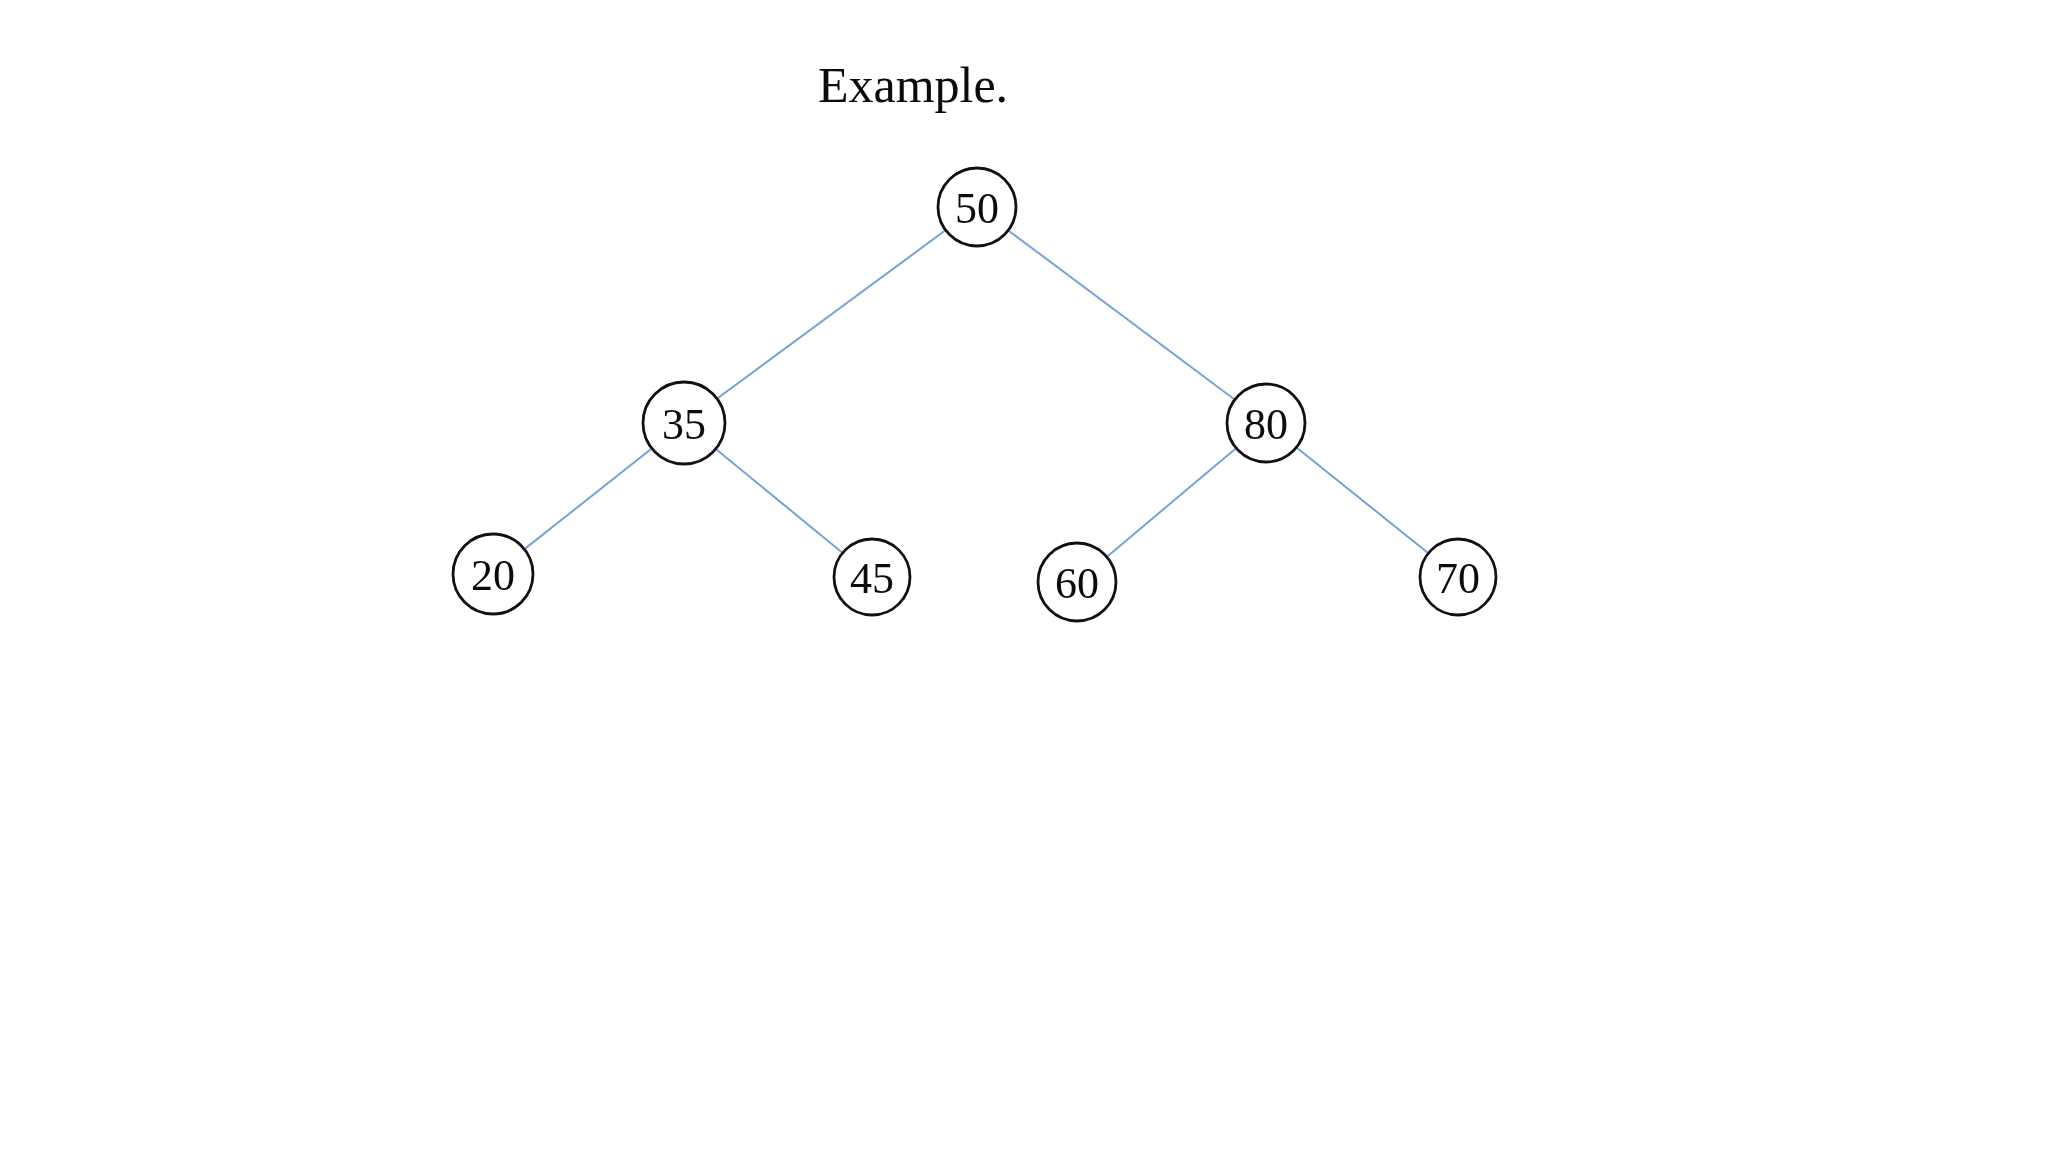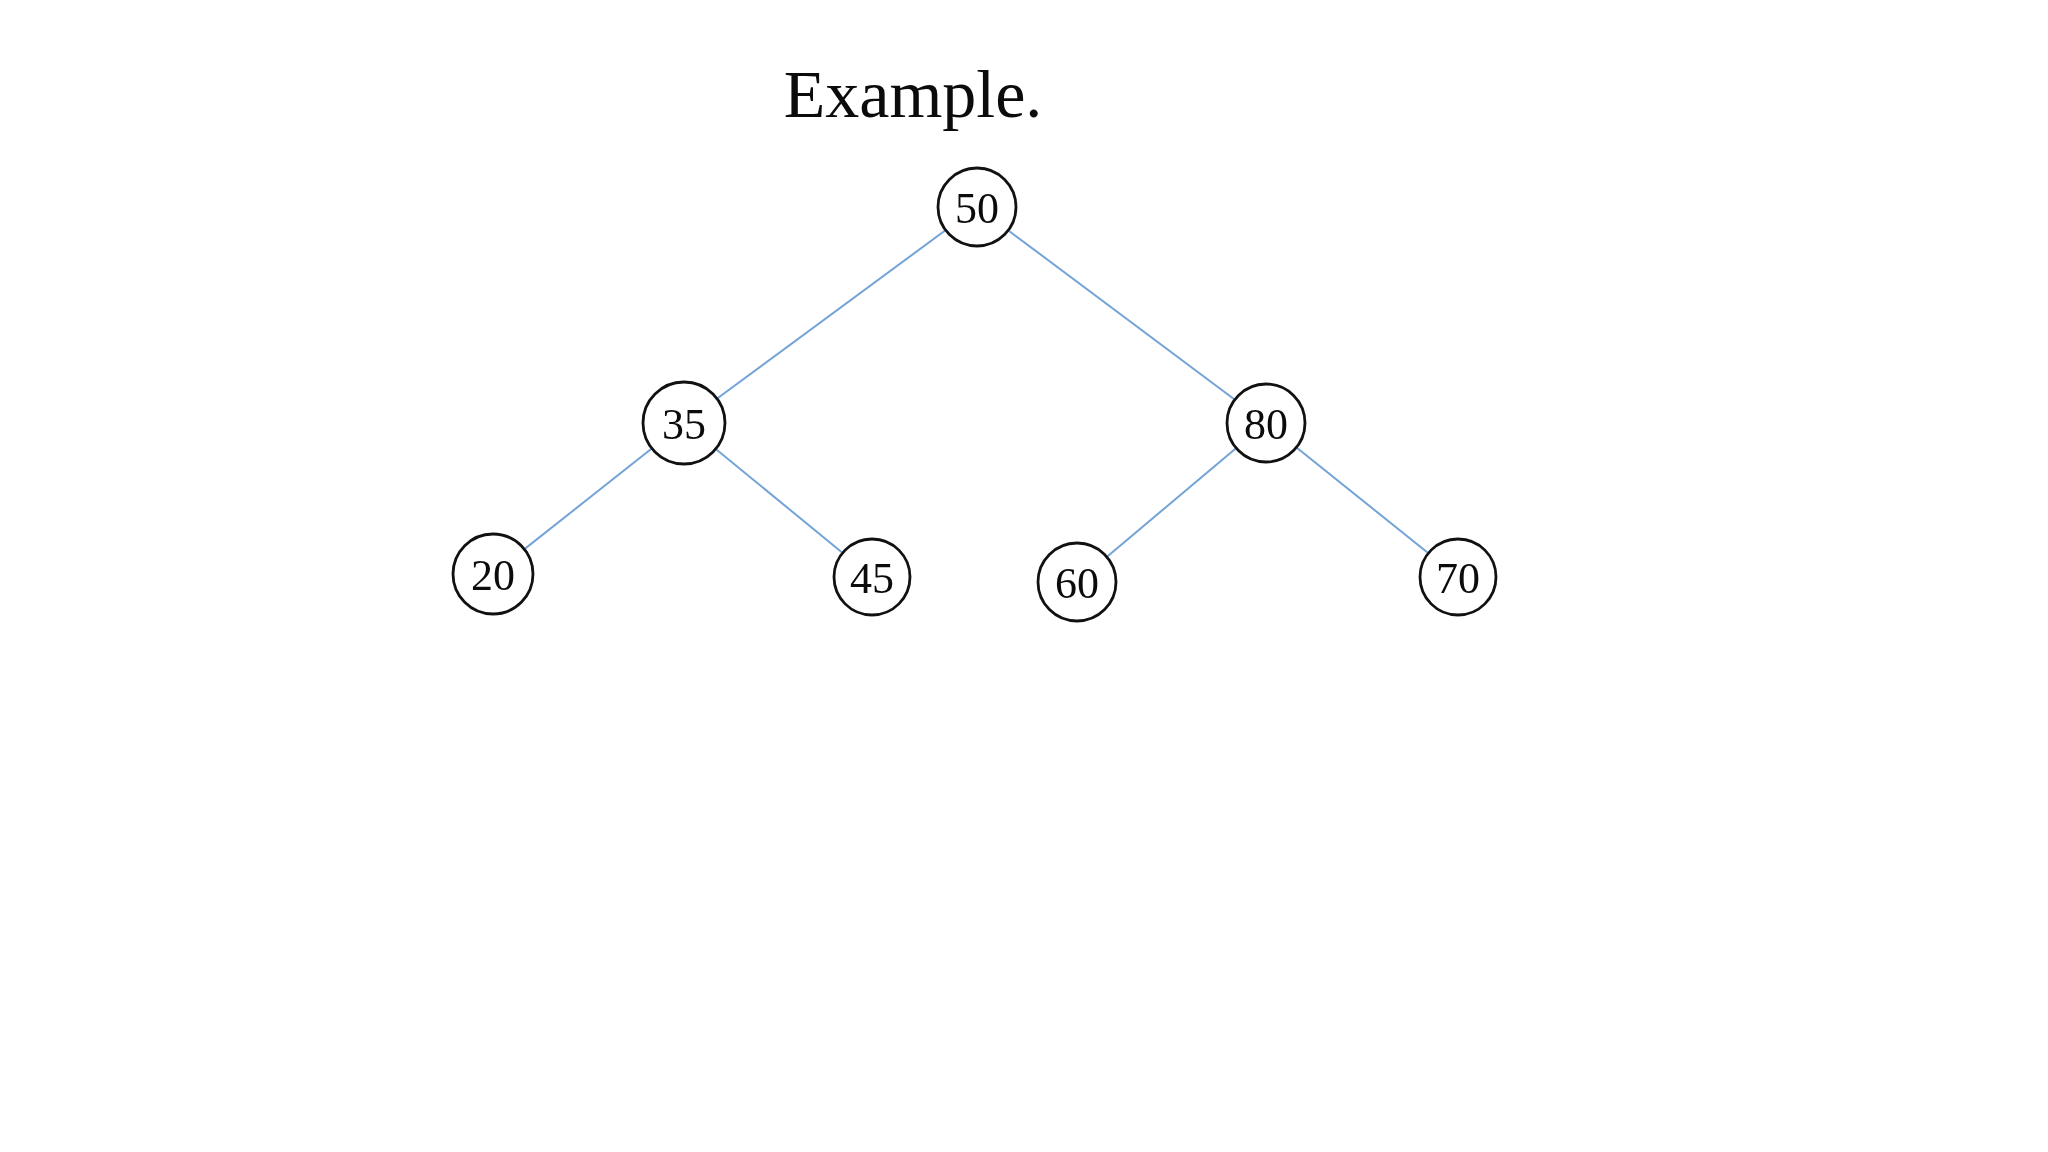--- a/index.html
+++ b/index.html
@@ -13,21 +13,21 @@
     height: 1152px;
     background: #ffffff;
     overflow: hidden;
     font-family: "Liberation Serif", "DejaVu Serif", serif;
   }
   .slide-title {
     position: absolute;
     top: 60px;
     left: 913px;
     transform: translateX(-50%);
-    font-size: 68px;
+    font-size: 50px;
     line-height: 1.0;
     color: #0b0b0b;
     white-space: nowrap;
     font-family: "Liberation Serif", "DejaVu Serif", serif;
   }
   .tree-svg {
     position: absolute;
     top: 0;
     left: 0;
     width: 2048px;

